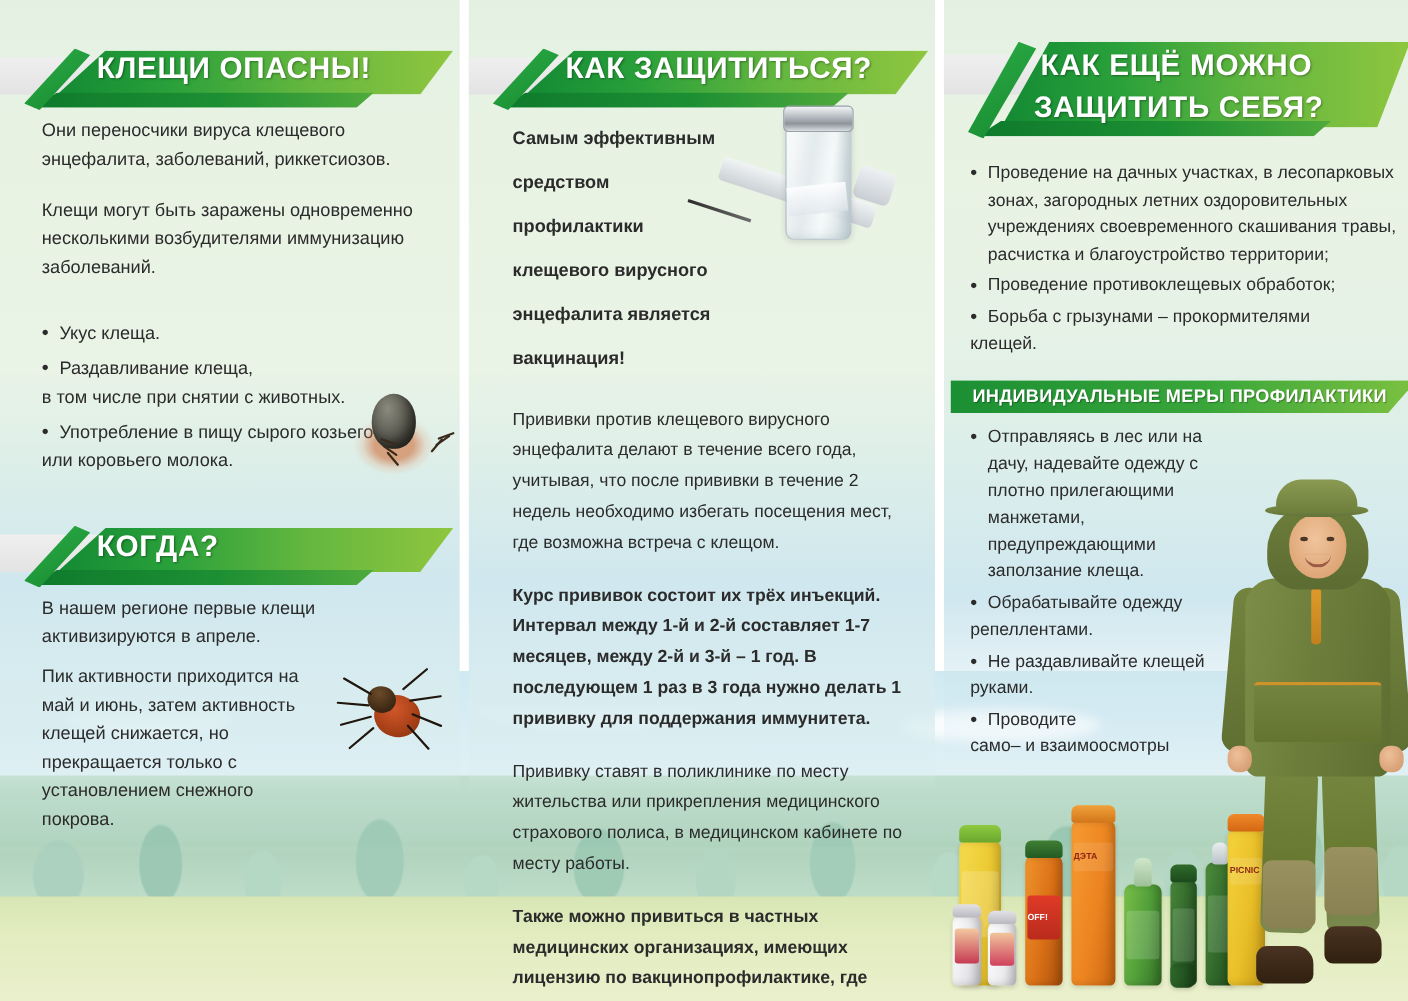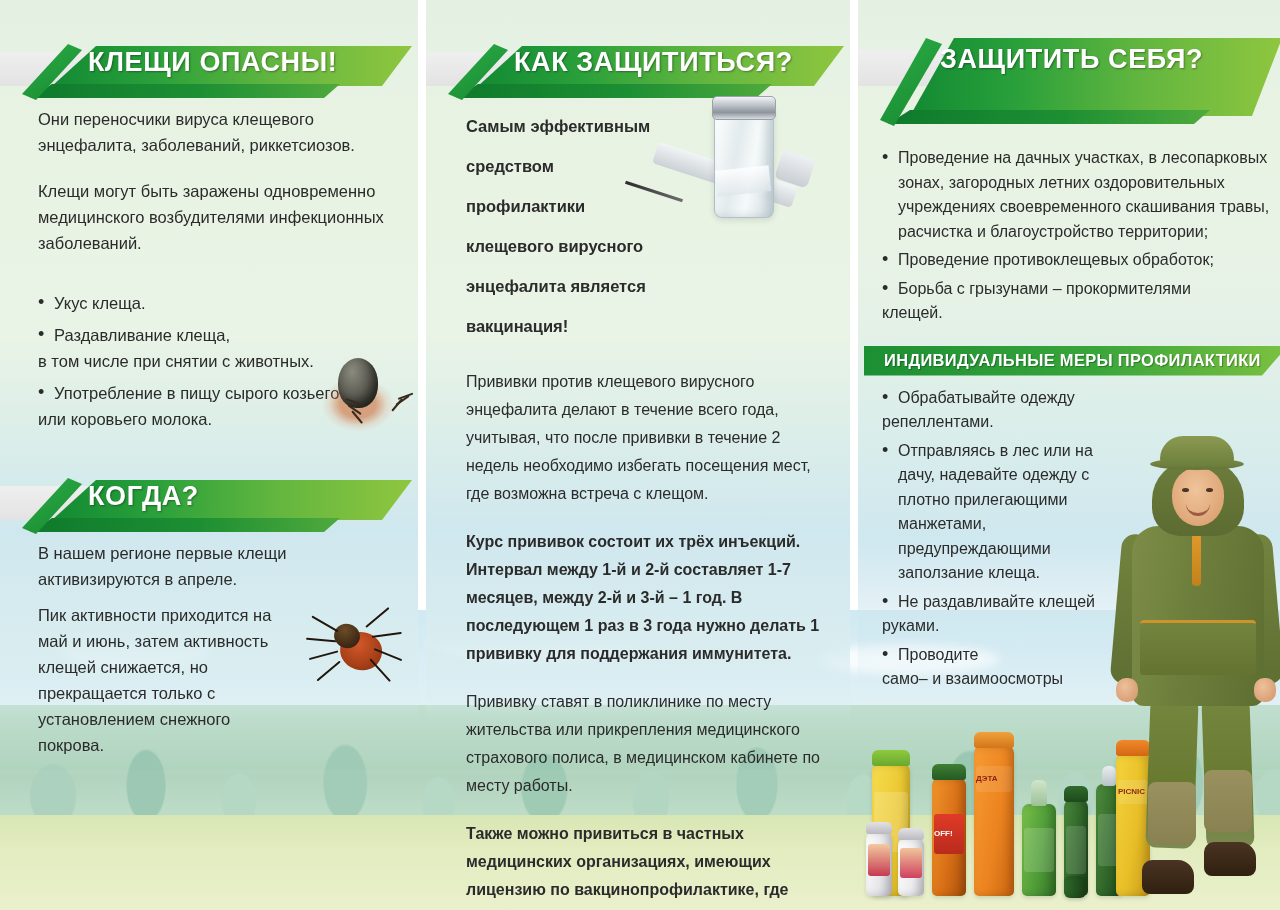--- a/index.html
+++ b/index.html
@@ -510,21 +510,21 @@
         <div class="banner">
           <div class="banner-greybar"></div>
           <div class="banner-main"></div>
           <div class="banner-under"></div>
           <div class="banner-accent"></div>
           <div class="banner-text">КЛЕЩИ ОПАСНЫ!</div>
         </div>
 
         <div class="body-text">
           <p class="para">Они переносчики вируса клещевого энцефалита, заболеваний, риккетсиозов.</p>
-          <p class="para">Клещи могут быть заражены одновременно медицинского возбудителями инфекционных заболеваний.</p>
+          <p class="para">Клещи могут быть заражены одновременно несколькими возбудителями иммунизацию заболеваний.</p>
         </div>
 
         <div style="height:14px"></div>
 
 
         <div class="body-text">
           <ul class="bullets">
             <li>
               <span>Укус клеща.</span>
             </li>
@@ -625,20 +625,21 @@
       <div class="panel-inner">
 
         <div style="height:32px"></div>
 
         <div class="banner tall">
           <div class="banner-greybar"></div>
           <div class="banner-main"></div>
           <div class="banner-under"></div>
           <div class="banner-accent"></div>
           <div class="banner-text">
+            <span class="l1">КАК ЕЩЁ МОЖНО</span>
             <span class="l2">ЗАЩИТИТЬ СЕБЯ?</span>
           </div>
         </div>
 
         <div style="height:12px"></div>
 
         <div class="body-text">
           <ul class="bullets">
             <li>
               <span>Проведение на дачных участках, в лесопарковых зонах, загородных летних оздоровительных учреждениях своевременного скашивания травы, расчистка и благоустройство территории;</span>
@@ -655,25 +656,25 @@
 
         <div style="height:10px"></div>
 
         <div class="subbanner">
           <span>ИНДИВИДУАЛЬНЫЕ МЕРЫ ПРОФИЛАКТИКИ</span>
         </div>
 
         <div class="body-text" style="padding-right:160px">
           <ul class="bullets">
             <li>
+              <span>Отправляясь в лес или на дачу, надевайте одежду с плотно прилегающими манжетами, предупреждающими заползание клеща.</span>
+            </li>
+            <li>
               <span>Обрабатывайте одежду</span>
               <span class="cont">репеллентами.</span>
-            </li>
-            <li>
-              <span>Отправляясь в лес или на дачу, надевайте одежду с плотно прилегающими манжетами, предупреждающими заползание клеща.</span>
             </li>
             <li>
               <span>Не раздавливайте клещей</span>
               <span class="cont">руками.</span>
             </li>
             <li>
               <span>Проводите</span>
               <span class="cont">само– и взаимоосмотры</span>
             </li>
           </ul>

